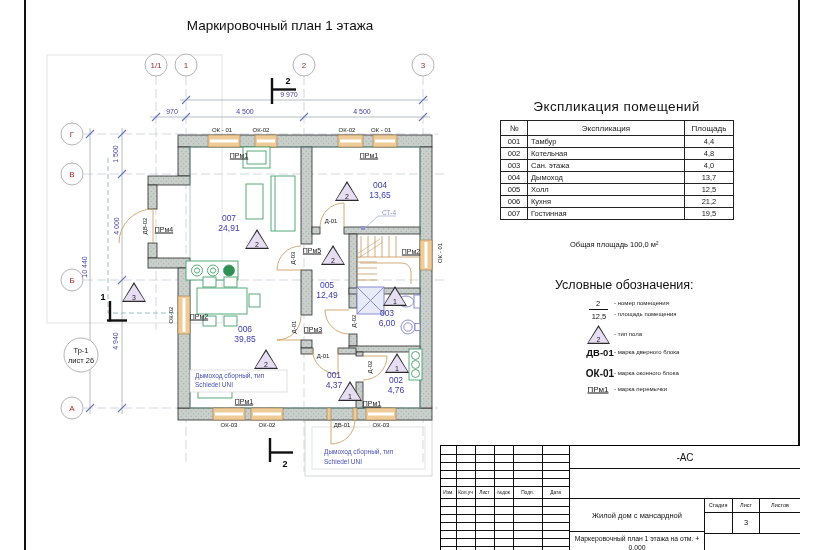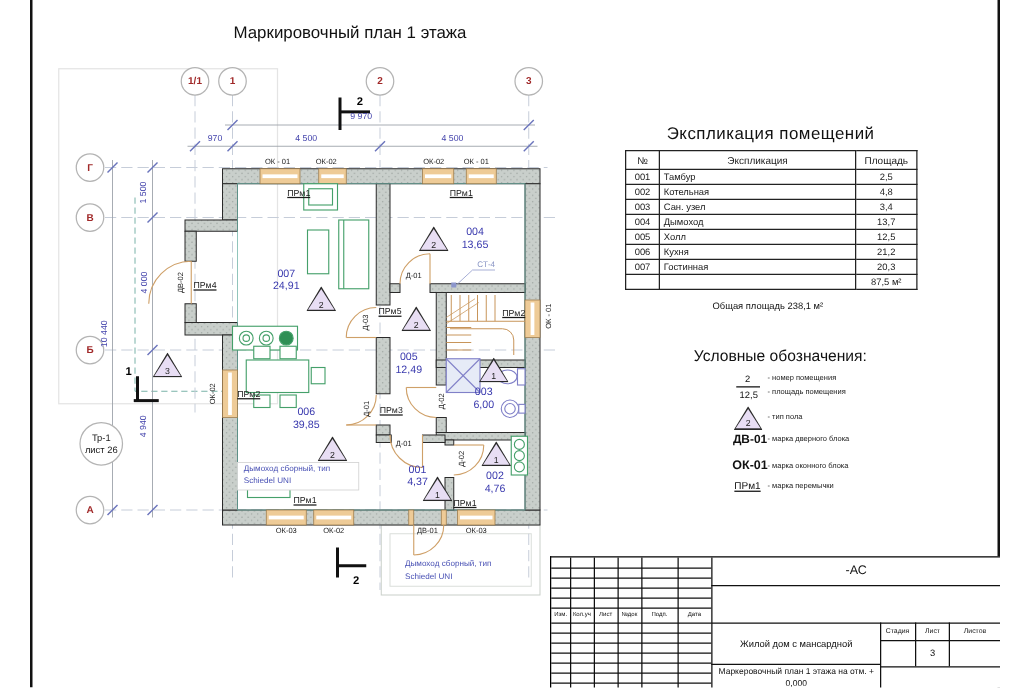--- a/index.html
+++ b/index.html
@@ -4,21 +4,21 @@
 <style>
   html,body{margin:0;padding:0;background:#fff;}
   body{width:825px;height:550px;position:relative;font-family:"Liberation Sans",sans-serif;overflow:hidden;color:#1a1a1a;}
   
   .p{position:absolute;transform:translate(-50%,-50%);white-space:nowrap;font-size:6.5px;color:#1a1a1a;z-index:5;}
   .pv{position:absolute;transform:translate(-50%,-50%) rotate(-90deg);white-space:nowrap;font-size:6px;color:#1a1a1a;z-index:5;}
   .u{text-decoration:underline;font-size:7px;}
   .room{color:#3a3aae;font-size:8.5px;line-height:1.15;text-align:center;}
   .dim{color:#4444ac;font-size:7px;}
   .dimv{color:#4444ac;font-size:7px;transform:translate(-50%,-50%) rotate(-90deg);}
-  .ax{color:#a02828;font-size:8px;font-weight:bold;}
+  .ax{color:#a02828;font-size:8px;font-weight:normal;}
   .sec{font-weight:bold;font-size:9px;color:#000;}
   .note{position:absolute;font-size:6.5px;color:#4850b4;white-space:nowrap;z-index:6;}
   .stmark{color:#8894c4;font-size:6.5px;}
   
   .tri{position:absolute;width:24px;height:20px;clip-path:polygon(50% 0,0 100%,100% 100%);background:#2a2a2a;z-index:6;}
   .tri i{position:absolute;left:1.4px;top:2.2px;right:1.4px;bottom:1.2px;clip-path:polygon(50% 0,0 100%,100% 100%);background:#e8def4;}
   .tri span{position:absolute;left:0;right:0;bottom:1.5px;text-align:center;font-size:7px;font-style:normal;color:#222;z-index:2;}
   
   #expl-title{position:absolute;left:500px;top:99px;width:233px;text-align:center;font-size:13.5px;letter-spacing:.4px;color:#111;}
   table.expl{position:absolute;left:500px;top:120px;width:233px;border-collapse:collapse;table-layout:fixed;}
@@ -383,60 +383,55 @@
     </colgroup>
   <tbody>
       <tr class="hdr">
     <th>№</th>
     <th>Экспликация</th>
     <th>Площадь</th>
   </tr>
   <tr>
         <td class="c">001</td>
         <td>Тамбур</td>
-        <td class="c">2,5</td>
+        <td class="c">4,4</td>
       </tr>
   <tr>
         <td class="c">002</td>
         <td>Котельная</td>
         <td class="c">4,8</td>
       </tr>
   <tr>
         <td class="c">003</td>
-        <td>Сан. узел</td>
-        <td class="c">3,4</td>
+        <td>Сан. этажа</td>
+        <td class="c">4,0</td>
       </tr>
   <tr>
         <td class="c">004</td>
         <td>Дымоход</td>
         <td class="c">13,7</td>
       </tr>
   <tr>
         <td class="c">005</td>
         <td>Холл</td>
         <td class="c">12,5</td>
       </tr>
   <tr>
         <td class="c">006</td>
         <td>Кухня</td>
         <td class="c">21,2</td>
       </tr>
   <tr>
         <td class="c">007</td>
         <td>Гостинная</td>
-        <td class="c">20,3</td>
-      </tr>
-  <tr>
-        <td></td>
-        <td></td>
-        <td class="c">87,5 м²</td>
+        <td class="c">19,5</td>
       </tr>
 </tbody>
   </table>
-<div id="total-note">Общая площадь 238,1 м²</div>
+<div id="total-note">Общая площадь 100,0 м²</div>
 
 <div id="legend-title">Условные обозначения:</div>
 <span class="lsym" style="left:598px;top:303px;font-size:7.5px">2</span>
 <div id="frac-bar"></div>
 <span class="lsym" style="left:599px;top:316px;font-size:7.5px">12,5</span>
 <span class="ll" style="left:614px;top:303px">- номер помещения</span>
 <span class="ll" style="left:614px;top:314px">- площадь помещения</span>
 <div class="tri" style="left:587px;top:325px;width:23px;height:19px;z-index:3">
     <i></i>
     <span>2</span>

